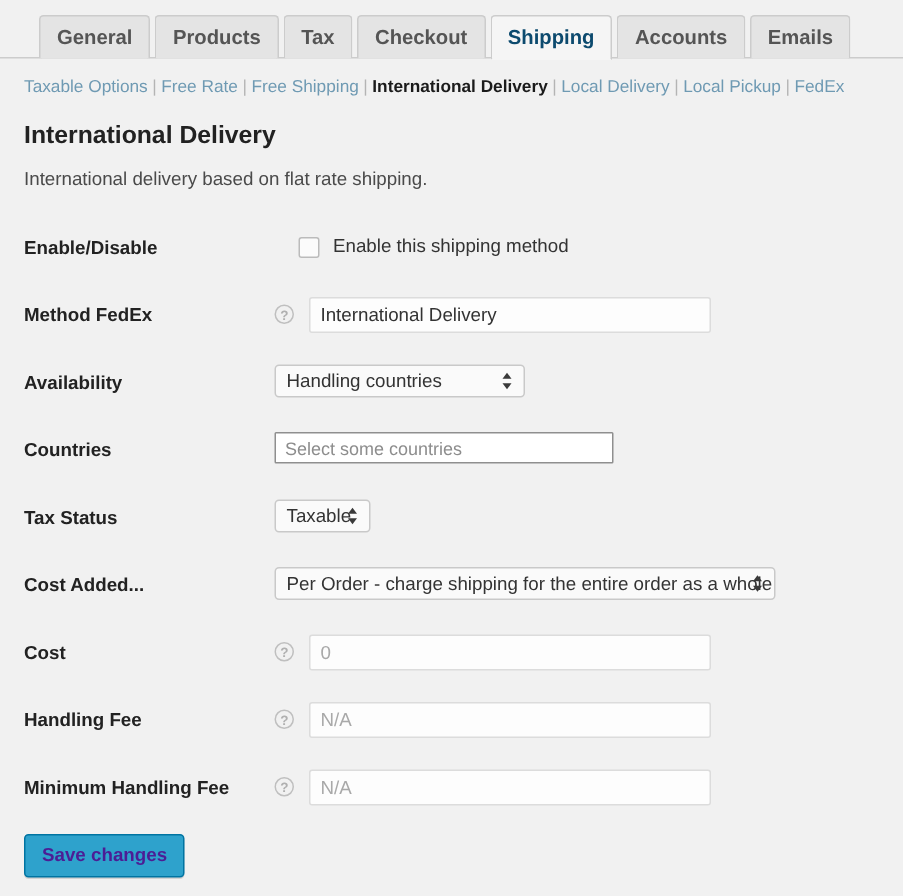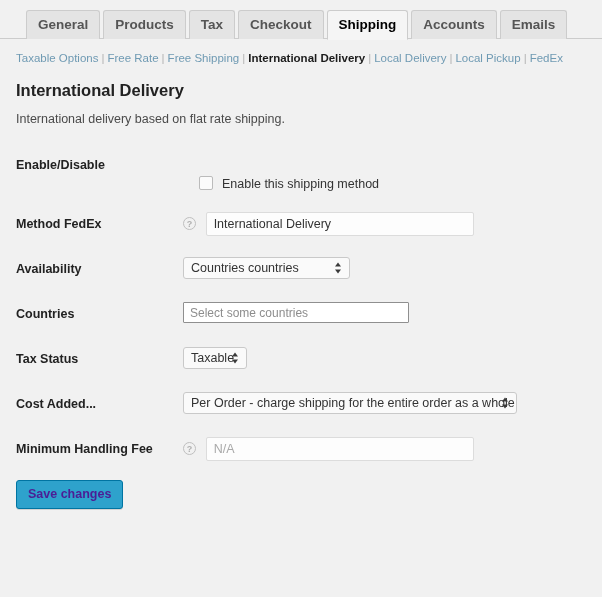--- a/index.html
+++ b/index.html
@@ -40,21 +40,21 @@
     border-bottom: none;
     border-radius: 3px 3px 0 0;
     text-decoration: none;
     vertical-align: top;
     cursor: pointer;
     box-sizing: border-box;
   }
   .nav-tab.active {
     background: #f5f5f5;
     border-bottom: 1px solid #f5f5f5;
-    color: #000000;
+    color: #0c4a6e;
     font-weight: 700;
   }
 
   
   .subsubsub {
     margin: 0;
     padding: 11px 0 0 16px;
     font-size: 11.5px;
     line-height: 16px;
     color: #888;
@@ -218,23 +218,22 @@
     border-top: 4px solid #3a3a3a;
   }
   .select-wrap.wide { width: 334px; text-align: right; }
   .select-wrap.mid  { width: 167px; }
   .select-wrap.narrow { width: 64px; }
   .select-wrap.narrow .select-text { padding-right: 20px; }
 
   
   .checkbox-row {
     display: flex;
-    align-items: flex-start;
+    align-items: flex-end;
     padding-top: 3px;
-    margin-top: 20px;
   }
   .wc-checkbox {
     width: 14px;
     height: 14px;
     background: #fbfbfb;
     border: 1px solid #bbb;
     border-radius: 2px;
     margin: 0 9px 0 0;
     flex: 0 0 auto;
     box-sizing: border-box;
@@ -304,21 +303,21 @@
       <td>
         <span class="tips">?</span>
         <input class="regular-text" type="text" value="International Delivery" style="">
       </td>
     </tr>
 
     <tr>
       <th>Availability</th>
       <td class="cell-offset-16">
         <span class="select-wrap mid">
-          <span class="select-text">Countries countries</span>
+          <span class="select-text">Handling countries</span>
           <span class="arrows"></span>
         </span>
       </td>
     </tr>
 
     <tr>
       <th>Countries</th>
       <td>
         <input class="select2-field" type="text" placeholder="Select some countries" style="">
       </td>
@@ -337,21 +336,35 @@
     <tr>
       <th>Cost Added...</th>
       <td class="cell-offset-14">
         <span class="select-wrap wide">
           <span class="select-text">Per Order - charge shipping for the entire order as a whole</span>
           <span class="arrows"></span>
         </span>
       </td>
     </tr>
 
-
+    <tr>
+      <th>Cost</th>
+      <td>
+        <span class="tips">?</span>
+        <input class="regular-text" type="text" placeholder="0" style="">
+      </td>
+    </tr>
+
+    <tr>
+      <th>Handling Fee</th>
+      <td>
+        <span class="tips">?</span>
+        <input class="regular-text" type="text" placeholder="N/A" style="">
+      </td>
+    </tr>
 
     <tr>
       <th>Minimum Handling Fee</th>
       <td>
         <span class="tips">?</span>
         <input class="regular-text" type="text" placeholder="N/A" style="">
       </td>
     </tr>
 
   </tbody>

